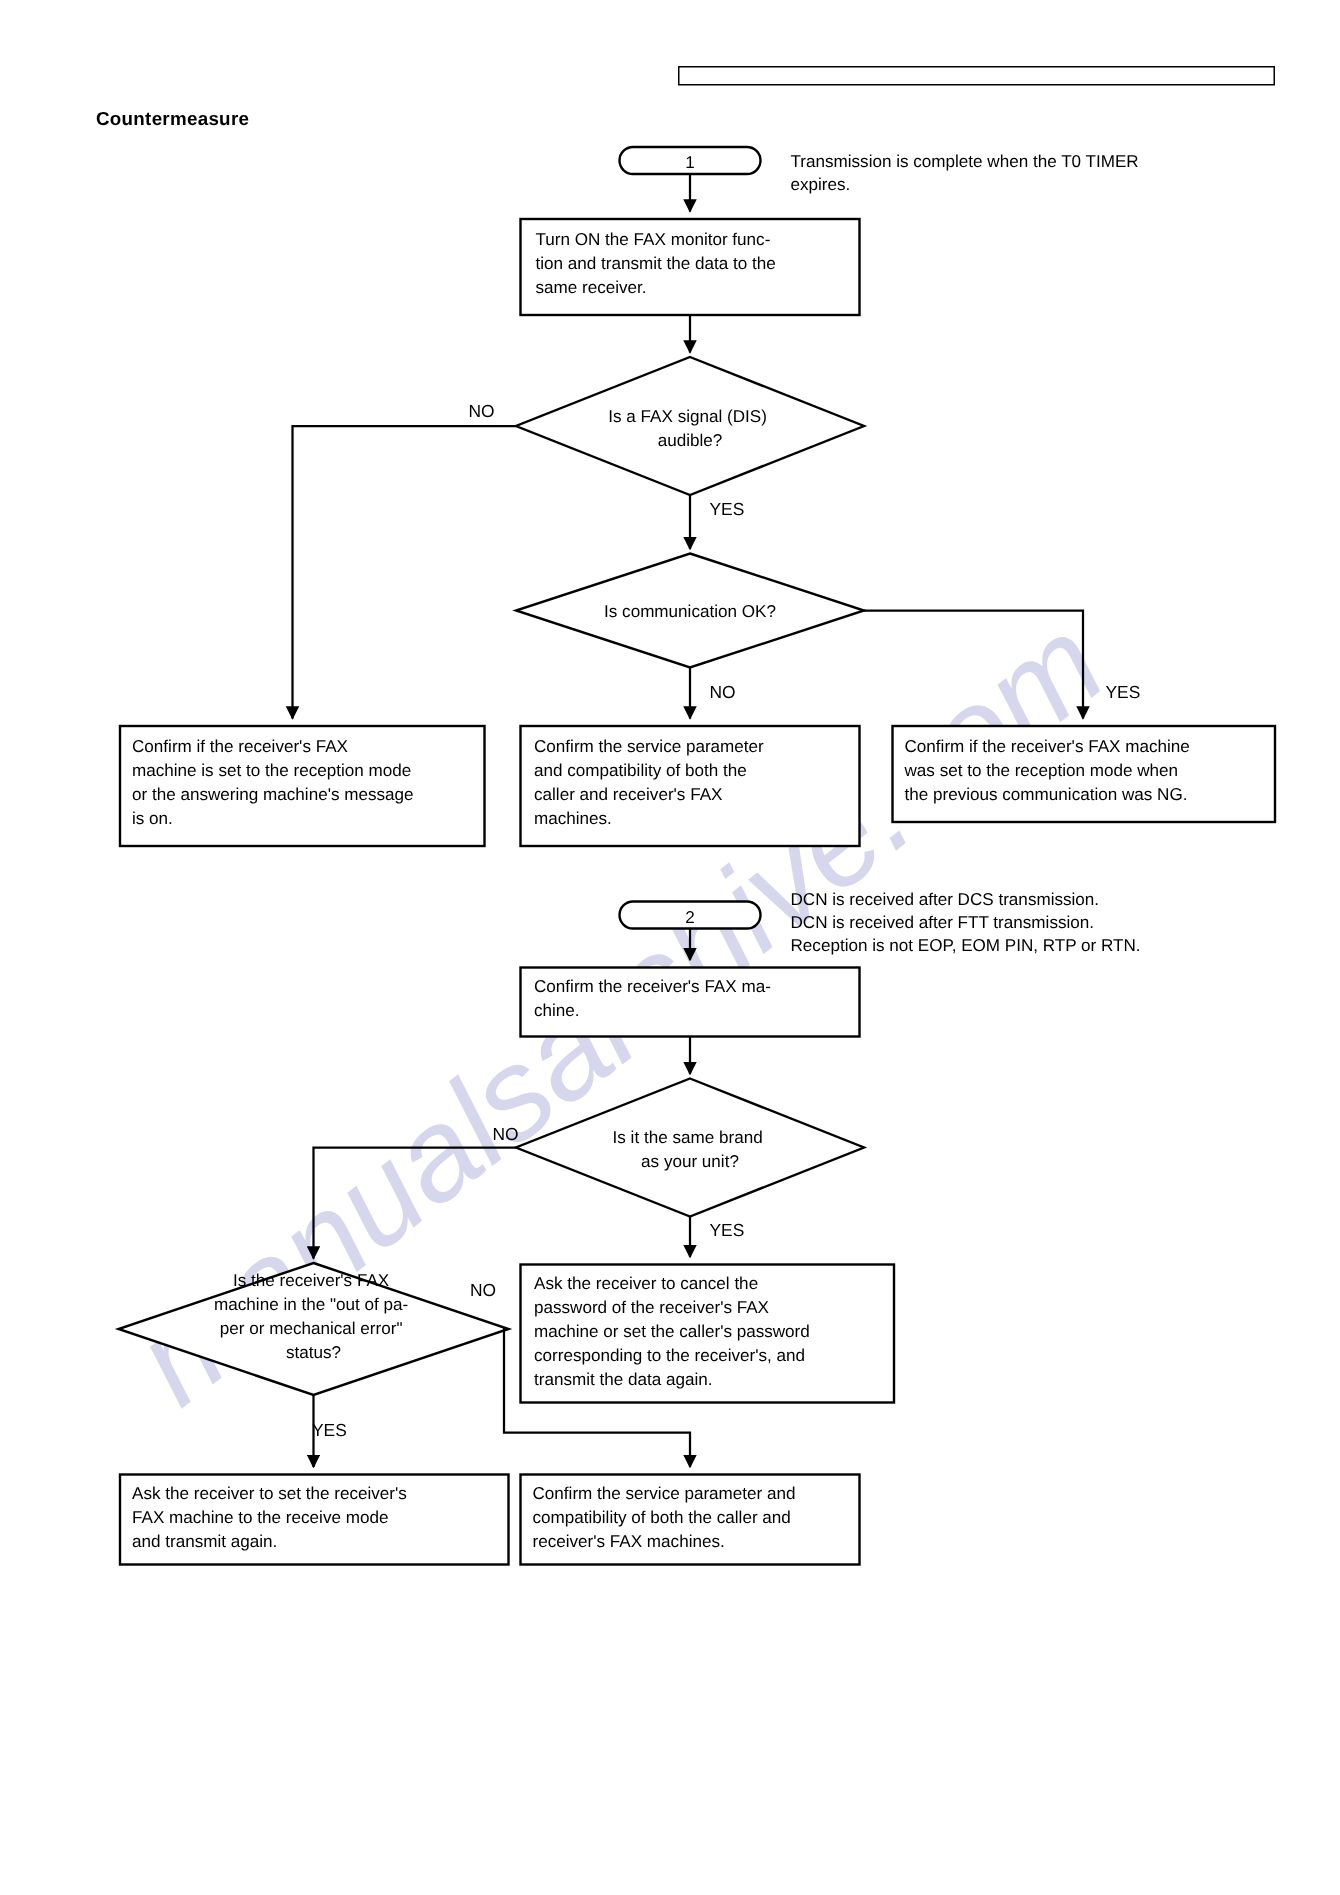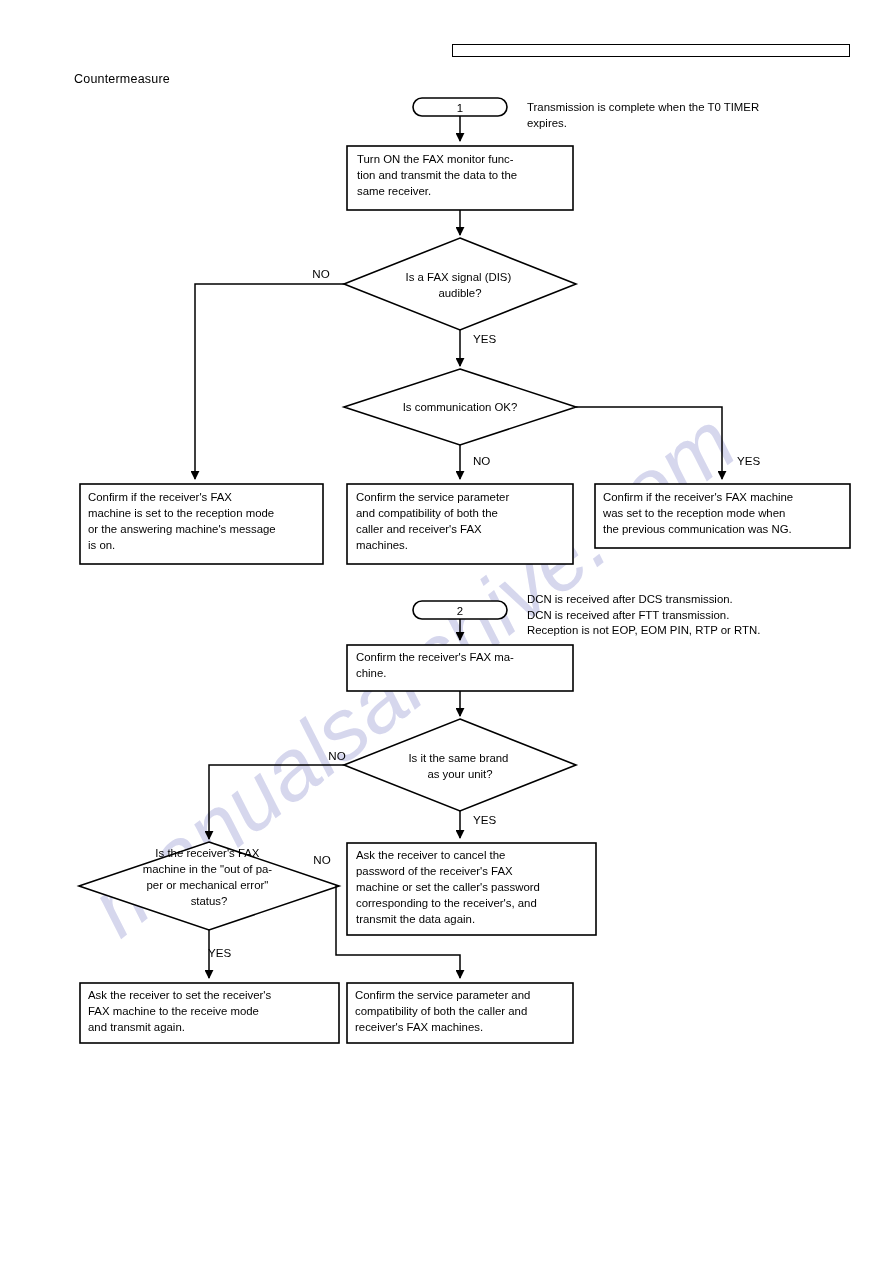--- a/index.html
+++ b/index.html
@@ -28,24 +28,24 @@
     top: 44px;
     width: 398px;
     height: 13px;
     border: 1.4px solid #000;
     background: #fff;
     box-sizing: border-box;
   }
   
   .section-title {
     position: absolute;
-    left: 74px;
+    left: 64px;
     top: 72px;
     font-size: 12.5px;
-    font-weight: normal;
+    font-weight: bold;
     letter-spacing: 0.2px;
     white-space: nowrap;
   }
   
   .watermark {
     position: absolute;
     left: 0;
     top: 0;
     width: 893px;
     height: 1263px;

